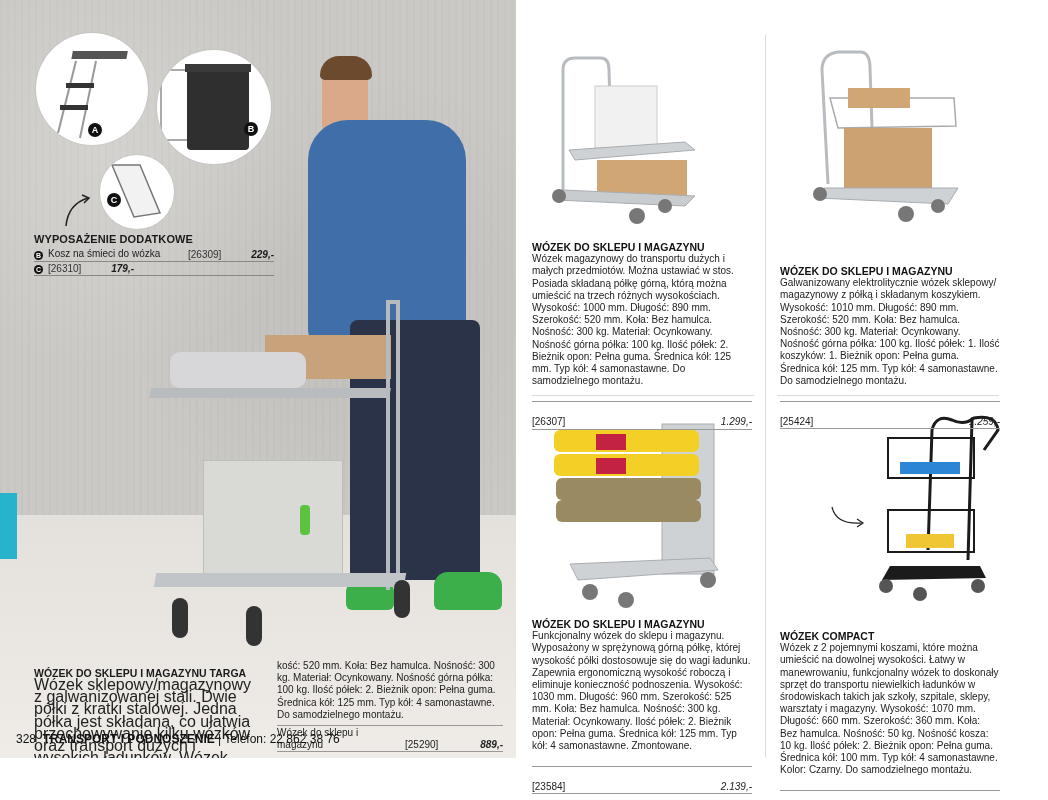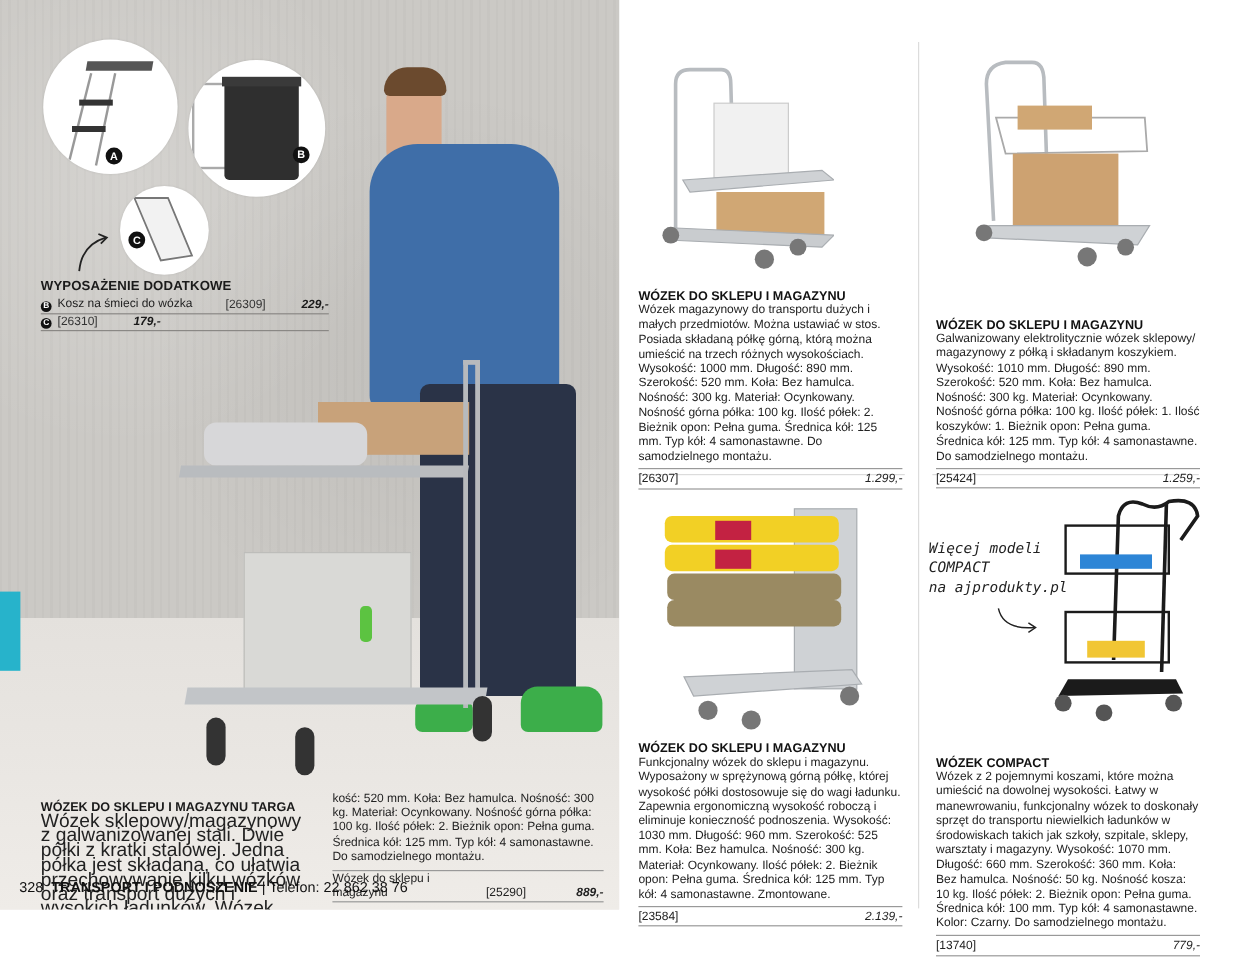--- a/index.html
+++ b/index.html
@@ -41,21 +41,21 @@
   .targa-order { display: flex; border-top: 1px solid #999; border-bottom: 1px solid #999; margin-top: 4px; padding-top: 1px; }
   .targa-order .nm { width: 128px; }
   .targa-order .code { width: 60px; align-self: flex-end; }
   .targa-order .pr { flex: 1; text-align: right; font-weight: bold; font-style: italic; align-self: flex-end; }
 
   
   .grid-vline { position: absolute; left: 765px; top: 35px; width: 1px; height: 722px; background: #dcdcdc; }
   .grid-hline { position: absolute; top: 395px; height: 1px; background: #dcdcdc; }
   .product { position: absolute; width: 220px; font-size: 10px; line-height: 12.2px; color: #222; }
   .product .title { font-weight: bold; font-size: 10.5px; color: #111; margin-bottom: 0; }
-  .product .order { display: flex; justify-content: space-between; border-top: 1px solid #999; border-bottom: 1px solid #999; margin-top: 3px; padding-top: 3px; }
+  .product .order { display: flex; justify-content: space-between; border-top: 1px solid #999; border-bottom: 1px solid #999; margin-top: 14px; padding-top: 14px; }
   .product .order .pr { font-weight: normal; font-style: italic; }
 
   .handwritten { position: absolute; left: 774px; top: 449px; font-family: "DejaVu Sans Mono", monospace; font-style: italic; font-size: 12px; line-height: 16px; color: #222; }
 
   .footer { position: absolute; left: 16px; top: 732px; font-size: 12px; color: #111; }
   .footer b { font-weight: bold; }
 </style>
 </head>
 <body>
 
@@ -182,25 +182,20 @@
     <rect x="12" y="28" width="86" height="40" fill="none" stroke="#1b1b1b" stroke-width="2"></rect>
     <rect x="24" y="52" width="60" height="12" fill="#2d85d6"></rect>
     <rect x="12" y="100" width="86" height="42" fill="none" stroke="#1b1b1b" stroke-width="2"></rect>
     <rect x="30" y="124" width="48" height="14" fill="#f1c634"></rect>
     <polygon points="14,156 104,156 110,168 6,170" fill="#1b1b1b"></polygon>
     <circle cx="10" cy="176" r="7" fill="#555"></circle>
       <circle cx="44" cy="184" r="7" fill="#555"></circle>
       <circle cx="102" cy="176" r="7" fill="#555"></circle>
   </svg>
 
-  <div class="handwritten">
-    <div>Więcej modeli</div>
-    <div>COMPACT</div>
-    <div>na ajprodukty.pl</div>
-  </div>
   <svg class="shape" style="left:828px;top:505px;" width="40" height="25">
     <path d="M4 2 Q8 20 34 18" fill="none" stroke="#222" stroke-width="1.2"></path>
     <path d="M29 14 L35 18 L29 22" fill="none" stroke="#222" stroke-width="1.2"></path>
   </svg>
 
   <div class="product" style="left:532px;top:241px;">
     <div class="title">WÓZEK DO SKLEPU I MAGAZYNU</div>
     <div>Wózek magazynowy do transportu dużych i małych przedmiotów. Można ustawiać w stos. Posiada składaną półkę górną, którą można umieścić na trzech różnych wysokościach. Wysokość: 1000 mm. Długość: 890 mm. Szerokość: 520 mm. Koła: Bez hamulca. Nośność: 300 kg. Materiał: Ocynkowany. Nośność górna półka: 100 kg. Ilość półek: 2. Bieżnik opon: Pełna guma. Średnica kół: 125 mm. Typ kół: 4 samonastawne. Do samodzielnego montażu.</div>
     <div class="order">
       <span>[26307]</span>

